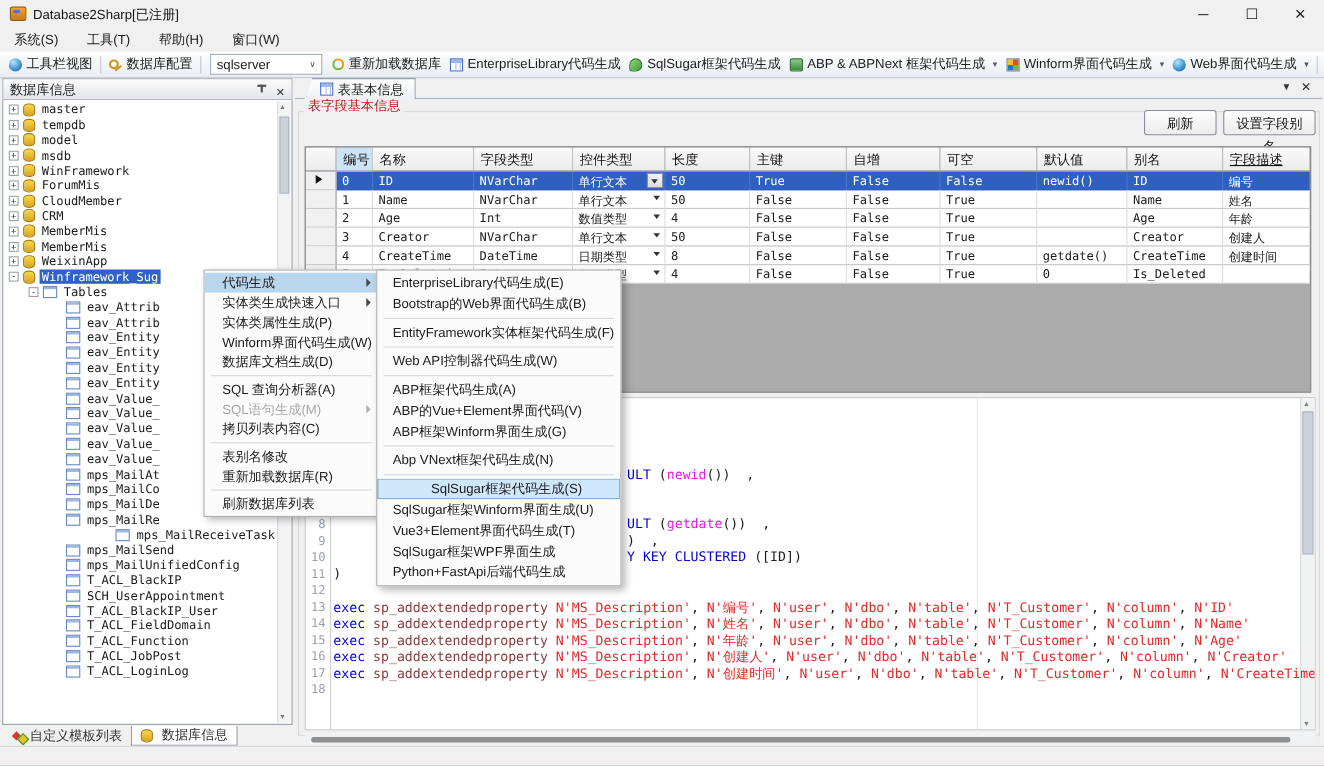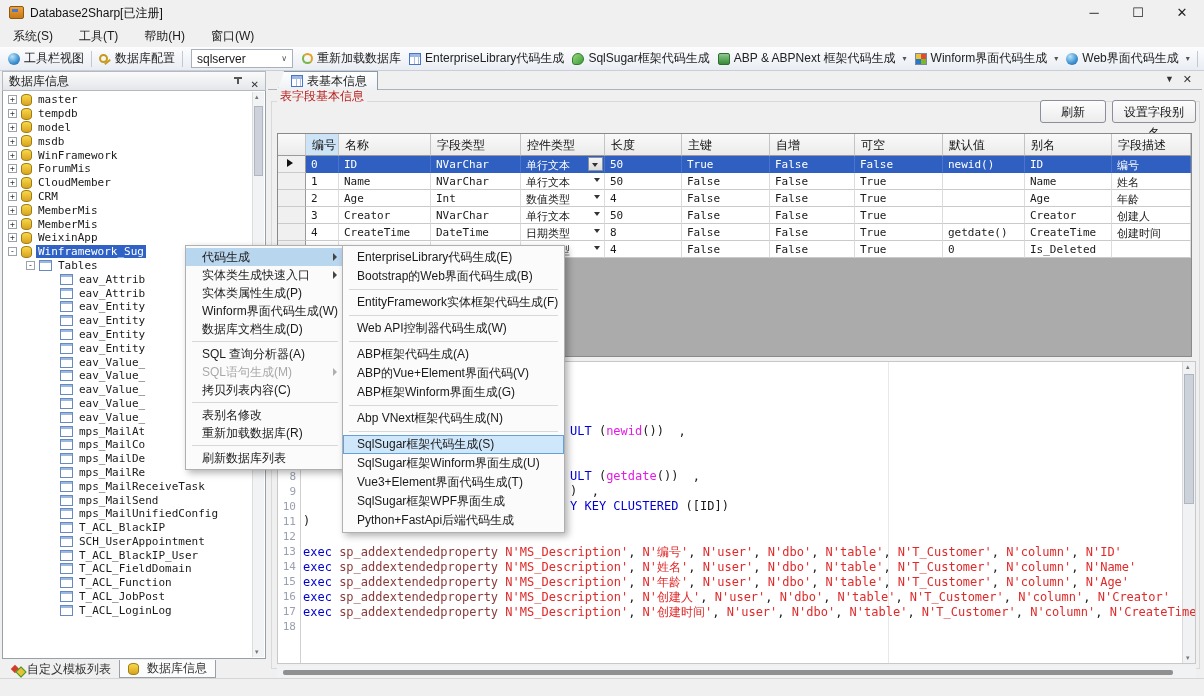--- a/index.html
+++ b/index.html
@@ -98,21 +98,21 @@
   .vthumb{position:absolute;left:1px;right:1px;top:12px;height:130px;background:#cdd2da;border:1px solid #b0b6c0;}
   .vscroll::before,.vscroll::after{content:"▴";position:absolute;left:3px;top:1px;font-size:7px;color:#777;}
   .vscroll::after{content:"▾";top:auto;bottom:1px;}
   .hscroll{position:absolute;left:277px;top:666px;width:919px;height:13px;background:#f1f2f4;}
   .hthumb{position:absolute;left:6px;top:4px;height:5px;width:890px;background:#909090;border-radius:2px;}
   
   .menu{position:absolute;background:#fbfbfb;border:1px solid #b0b0b0;box-shadow:3px 3px 7px rgba(0,0,0,.3);padding:2px 0;z-index:50;}
   .menu-item{position:relative;height:18px;line-height:18px;padding-left:16px;font-size:12px;color:#1a1a1a;white-space:nowrap;overflow:hidden;}
   .submenu .menu-item{height:19px;line-height:19px;padding-left:14px;}
   .menu-item.hl{background:#b9d6ef;}
-  .menu-item.sel2{background:#cfe7fb;box-shadow:inset 0 0 0 1px #66a0d8;}
+  .menu-item.sel2{background:#cfe7fb;box-shadow:inset 0 0 0 1px #66a0d8;text-align:center;}
   .menu-item.disabled{color:#a8a8a8;}
   .m-arrow{position:absolute;right:7px;top:5px;width:0;height:0;border-left:4px solid #444;border-top:4px solid transparent;border-bottom:4px solid transparent;}
   .menu-item.disabled .m-arrow{border-left-color:#b0b0b0;}
   .menu-sep{height:7px;position:relative;}
   .menu-sep::after{content:"";position:absolute;left:6px;right:6px;top:3px;border-top:1px solid #d8d8d8;}
 </style>
 </head>
 <body>
 
 <div class="window">
@@ -299,21 +299,21 @@
             <span class="tree-label">mps_MailCo</span>
           </div>
           <div class="tree-row" style="padding-left: 56px;">
             <span class="tbl-icon"></span>
             <span class="tree-label">mps_MailDe</span>
           </div>
           <div class="tree-row" style="padding-left: 56px;">
             <span class="tbl-icon"></span>
             <span class="tree-label">mps_MailRe</span>
           </div>
-          <div class="tree-row" style="padding-left: 56px;">
+          <div class="tree-row" style="padding-left: 56px; justify-content: flex-end;">
             <span class="tbl-icon"></span>
             <span class="tree-label">mps_MailReceiveTask</span>
           </div>
           <div class="tree-row" style="padding-left: 56px;">
             <span class="tbl-icon"></span>
             <span class="tree-label">mps_MailSend</span>
           </div>
           <div class="tree-row" style="padding-left: 56px;">
             <span class="tbl-icon"></span>
             <span class="tree-label">mps_MailUnifiedConfig</span>
@@ -384,21 +384,21 @@
         <div class="g-hcell hl" style="width: 33px;">编号</div>
         <div class="g-hcell" style="width: 92px;">名称</div>
         <div class="g-hcell" style="width: 90px;">字段类型</div>
         <div class="g-hcell" style="width: 84px;">控件类型</div>
         <div class="g-hcell" style="width: 77px;">长度</div>
         <div class="g-hcell" style="width: 88px;">主键</div>
         <div class="g-hcell" style="width: 85px;">自增</div>
         <div class="g-hcell" style="width: 88px;">可空</div>
         <div class="g-hcell" style="width: 82px;">默认值</div>
         <div class="g-hcell" style="width: 87px;">别名</div>
-        <div class="g-hcell" style="width: 79px;">字段描述</div>
+        <div class="g-hcell" style="width: 79px; text-decoration: underline;">字段描述</div>
       </div>
       <div class="g-row sel">
         <div class="g-sel-cell" style="width: 28px;">
           <span class="row-arrow"></span>
         </div>
         <div class="g-cell" style="width: 33px;">0</div>
         <div class="g-cell" style="width: 92px;">ID</div>
         <div class="g-cell" style="width: 90px;">NVarChar</div>
         <div class="g-cell" style="width: 84px;">单行文本<span class="combo-btn"></span></div>
         <div class="g-cell" style="width: 77px;">50</div>

